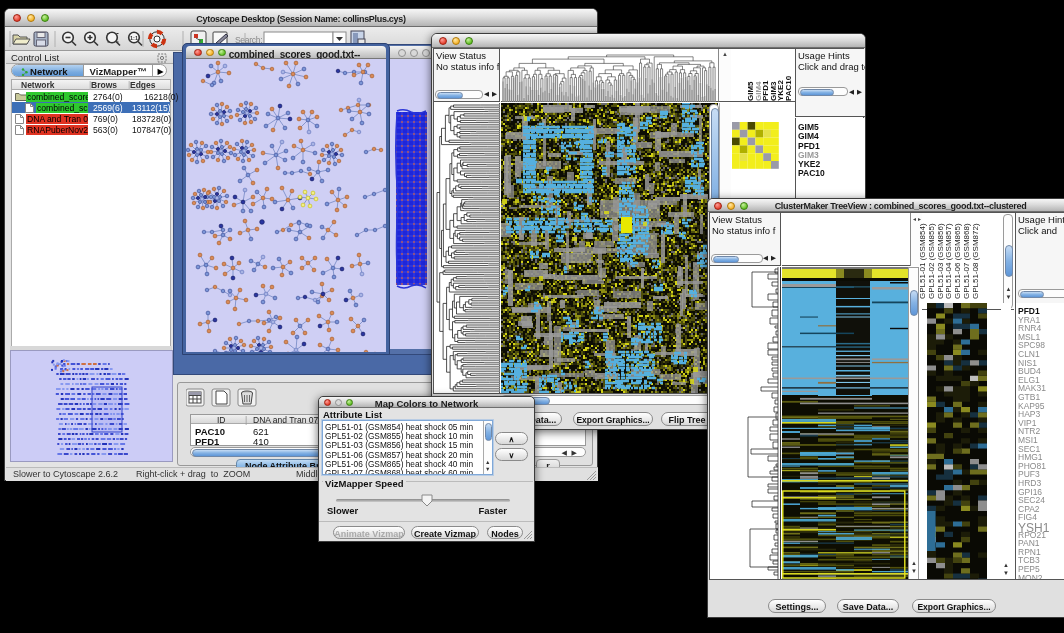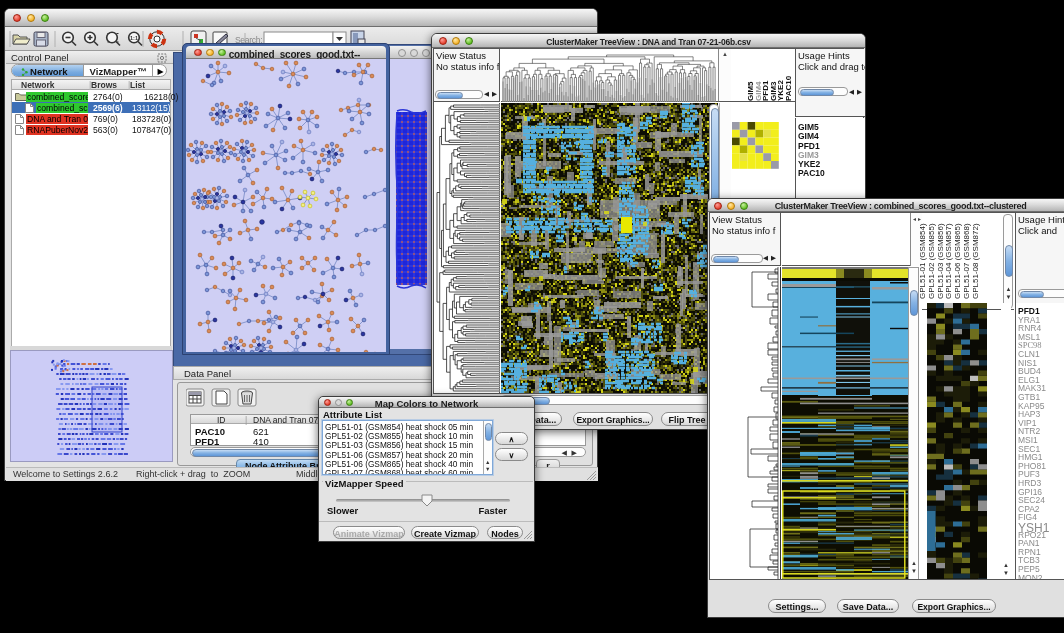--- a/index.html
+++ b/index.html
@@ -20,20 +20,21 @@
  border-radius:9px;text-align:center;font-weight:bold;color:#111;white-space:nowrap;overflow:hidden;}
 .vlabel{position:absolute;transform:rotate(-90deg);transform-origin:left bottom;white-space:nowrap;
  font-size:8.5px;color:#222;}
 svg{display:block;}
 </style></head><body>
 <div class="win" style="left:4px;top:8px;width:594px;height:473px;background:#e4e4e4;">
     <div class="tbar" style="height:18px;"></div>
     <div class="tl tlr" style="left:8px;top:5px;"></div>
     <div class="tl tly" style="left:22px;top:5px;"></div>
     <div class="tl tlg" style="left:36px;top:5px;"></div>
+    <div class="ttext" style="top:4.5px;font-size:9px;letter-spacing:-0.3px;">Cytoscape Desktop (Session Name: collinsPlus.cys)</div>
     <div class="abs" style="left:0;top:18px;width:592px;height:24px;background:linear-gradient(#ececec,#d6d6d6);border-bottom:1px solid #9a9a9a;text-align:right;">
       <svg width="592" height="24">
         <g stroke="#b0b0b0">
           <path d="M5 4V20M50 4V20M138 4V20M178 4V20M240 6V18"></path>
         </g>
         <g transform="translate(7,4)">
           <path d="M1 13 L1 4 L6 4 L8 6 L15 6 L15 13 Z" fill="#d8d4a8" stroke="#555"></path>
           <path d="M1 13 L4 8 L18 8 L15 13 Z" fill="#efeccb" stroke="#555"></path>
         </g>
         <g transform="translate(28,4)">
@@ -81,59 +82,59 @@
         <rect x="328" y="5" width="13" height="14" fill="#fdfdfd" stroke="#8a8a8a"></rect>
         <path d="M331 10 L338 10 L334.5 14 Z" fill="#333"></path>
         <g transform="translate(346,4)">
           <rect x="0" y="0" width="13" height="15" fill="#c8d4e8" stroke="#445"></rect>
           <rect x="2" y="2" width="5" height="11" fill="#8899bb"></rect>
           <rect x="7" y="8" width="7" height="7" fill="#e8e8e8" stroke="#445"></rect>
         </g>
       </svg>
     </div>
     <div class="abs" style="left:168px;top:43px;width:424px;height:323px;background:#4a69a6;border:1px solid #33497a;"></div>
-    <div class="abs" style="left:1px;top:42px;width:167px;height:13px;background:linear-gradient(#efefef,#d8d8d8);border-bottom:1px solid #aaa;font-size:9.5px;color:#222;padding:1px 0 0 5px;">Control Panel</div>
+    <div class="abs" style="left:1px;top:42px;width:167px;height:13px;background:linear-gradient(#efefef,#d8d8d8);border-bottom:1px solid #aaa;font-size:9.5px;color:#222;padding:1px 0 0 5px;">Control List</div>
     <svg class="abs" style="left:152px;top:44px;" width="11" height="10">
       <rect x="1" y="1" width="8" height="8" fill="none" stroke="#777" stroke-dasharray="2 1.2"></rect>
       <circle cx="5" cy="5" r="1.6" fill="none" stroke="#777"></circle>
     </svg>
     <div class="abs" style="left:6px;top:55px;width:156px;height:13px;background:#fff;border:1px solid #999;border-radius:7px;overflow:hidden;">
       <div class="abs" style="left:0;top:0;width:72px;height:13px;background:linear-gradient(#b4d2f0,#78aadf 55%,#5e98d6);border-right:1px solid #999;text-align:center;font-size:9.5px;font-weight:bold;color:#111;padding-top:0.5px;">&nbsp;Network</div>
       <svg class="abs" style="left:9px;top:3px" width="8" height="9">
         <circle cx="2" cy="1.5" r="1.2" fill="#3a3"></circle>
         <circle cx="2" cy="7" r="1.2" fill="#3a3"></circle>
         <circle cx="5.5" cy="4.2" r="1.2" fill="#3a3"></circle>
         <path d="M2 1.5 L5.5 4.2 L2 7" stroke="#393" fill="none" stroke-width="0.6"></path>
       </svg>
       <div class="abs" style="left:72px;top:0;width:68px;height:13px;text-align:center;font-size:9.5px;font-weight:bold;color:#222;padding-top:0.5px;">VizMapper™</div>
       <div class="abs" style="left:140px;top:0;width:16px;height:13px;border-left:1px solid #999;text-align:center;font-size:8px;padding-top:2px;">▶</div>
     </div>
     <div class="abs" style="left:6px;top:70px;width:160px;height:273px;background:#fff;border:1px solid #aaa;">
       <div class="abs" style="left:0;top:0;width:158px;height:10px;background:linear-gradient(#f4f4f4,#ddd);border-bottom:1px solid #aaa;font-size:8.5px;font-weight:bold;color:#333;">
         <span style="position:absolute;left:9px;">Network</span>
         <span style="position:absolute;left:79px;">Brows</span>
-        <span style="position:absolute;left:118px;">List</span>
+        <span style="position:absolute;left:118px;">Edges</span>
         <span style="position:absolute;left:77px;color:#bbb;">|</span>
         <span style="position:absolute;left:116px;color:#bbb;">|</span>
       </div>
       <div class="abs" style="left:0;top:11px;width:158px;height:11px;font-size:8.6px;">
         <svg class="abs" style="left:3px;top:1px" width="12" height="9">
           <path d="M0.5 8.5 V1.5 H4 L5.5 3 H11.5 V8.5 Z" fill="#c8c89a" stroke="#665"></path>
         </svg>
         <span style="position:absolute;left:14px;top:0.5px;background:#2ec82e;color:#000;padding:0 1px;max-width:62px;overflow:hidden;white-space:nowrap;display:inline-block;height:10px;">combined_scores</span>
         <span style="position:absolute;left:81px;top:0.5px;color:#111;">2764(0)</span>
         <span style="position:absolute;left:132px;top:0.5px;color:#111;">16218(0)</span>
       </div>
       <div class="abs" style="left:0;top:22px;width:158px;height:11px;background:#3d6fb7;color:#fff;font-size:8.6px;">
         <svg class="abs" style="left:13px;top:0.5px" width="9" height="10">
           <path d="M0.5 9.5 V0.5 H5.5 L8.5 3.5 V9.5 Z" fill="#fff" stroke="#888"></path>
           <path d="M5.5 0.5 V3.5 H8.5" fill="none" stroke="#888"></path>
         </svg>
         <span style="position:absolute;left:24px;top:0.5px;background:#2ec82e;color:#000;padding:0 1px;max-width:52px;overflow:hidden;white-space:nowrap;display:inline-block;height:10px;">combined_sco</span>
-        <span style="position:absolute;left:81px;top:0.5px;color:#fff;font-weight:bold;">2569(6)</span>
+        <span style="position:absolute;left:81px;top:0.5px;color:#fff;">2569(6)</span>
         <span style="position:absolute;left:120px;top:0.5px;color:#fff;">13112(15)</span>
       </div>
       <div class="abs" style="left:0;top:33px;width:158px;height:11px;font-size:8.6px;">
         <svg class="abs" style="left:3px;top:0.5px" width="9" height="10">
           <path d="M0.5 9.5 V0.5 H5.5 L8.5 3.5 V9.5 Z" fill="#fff" stroke="#888"></path>
           <path d="M5.5 0.5 V3.5 H8.5" fill="none" stroke="#888"></path>
         </svg>
         <span style="position:absolute;left:14px;top:0.5px;background:#e03322;color:#000;padding:0 1px;max-width:62px;overflow:hidden;white-space:nowrap;display:inline-block;height:10px;">DNA and Tran 07</span>
         <span style="position:absolute;left:81px;top:0.5px;color:#111;">769(0)</span>
         <span style="position:absolute;left:120px;top:0.5px;color:#111;">183728(0)</span>
@@ -449,21 +450,20 @@
         <rect x="55.4" y="18.1" width="2" height="2" fill="#d07040"></rect>
         <rect x="43.7" y="15.4" width="2" height="2" fill="#6677e8"></rect>
         <rect x="51.3" y="19.2" width="2" height="2" fill="#d07040"></rect>
         <rect x="45.4" y="12.0" width="2" height="2" fill="#8899f0"></rect>
         <rect x="50.0" y="9.0" width="2" height="2" fill="#2233bb"></rect>
         <rect x="43.6" y="16.8" width="2" height="2" fill="#6677e8"></rect>
         <rect x="45.6" y="11.3" width="2" height="2" fill="#8899f0"></rect>
         <rect x="81" y="36" width="30" height="45" fill="rgba(70,90,230,0.12)" stroke="#3344cc" stroke-width="1"></rect>
       </svg>
     </div>
-    <div class="abs" style="left:168px;top:357px;width:424px;height:14px;background:linear-gradient(#efefef,#d8d8d8);border:1px solid #aaa;font-size:9.5px;color:#222;padding:1px 0 0 10px;">Data Panel</div>
     <div class="abs" style="left:172px;top:373px;width:416px;height:84px;background:#e0e0e0;border:1px solid #999;border-radius:3px;">
       <svg class="abs" style="left:8px;top:5px" width="90" height="20">
         <rect x="0" y="1" width="18" height="17" rx="2" fill="#f2f2f2" stroke="#888"></rect>
         <rect x="3" y="4" width="12" height="11" fill="#fff" stroke="#444"></rect>
         <path d="M3 7.5H15M3 11H15M7 4V15M11 4V15" stroke="#444"></path>
         <rect x="3" y="4" width="12" height="3" fill="#99a"></rect>
         <rect x="26" y="1" width="18" height="17" rx="2" fill="#f2f2f2" stroke="#888"></rect>
         <path d="M30 16 V3 H38 L41 6 V16 Z" fill="#fff" stroke="#444"></path>
         <rect x="52" y="1" width="18" height="17" rx="2" fill="#f2f2f2" stroke="#888"></rect>
         <ellipse cx="61" cy="5" rx="5.5" ry="2" fill="#ccc" stroke="#444"></ellipse>
@@ -483,21 +483,21 @@
       </div>
       <div class="abs sbtrack" style="left:12px;top:64px;width:396px;height:10px;border-radius:5px;">
         <div class="pill abs" style="left:1px;top:0.5px;width:150px;height:8px;"></div>
         <div class="abs" style="right:18px;top:1px;font-size:7px;color:#333;">◀</div>
         <div class="abs" style="right:8px;top:1px;font-size:7px;color:#333;">▶</div>
       </div>
       <div class="abs" style="left:58px;top:76px;width:110px;height:14px;background:linear-gradient(#c2dcf4,#8fbce8 45%,#74a8df);border:1px solid #6688aa;border-radius:4px;text-align:center;font-size:9px;font-weight:bold;color:#111;padding-top:1px;">Node Attribute Brows</div>
       <div class="abs" style="left:358px;top:76px;width:24px;height:14px;background:linear-gradient(#f0f0f0,#d0d0d0);border:1px solid #999;border-radius:4px;text-align:center;font-size:9px;font-weight:bold;color:#222;padding-top:1px;">r</div>
     </div>
     <div class="abs" style="left:1px;top:458px;width:592px;height:14px;background:#e0e0e0;border-top:1px solid #bbb;font-size:9px;color:#333;">
-      <span style="position:absolute;left:7px;top:1px;">Welcome to Settings 2.6.2</span>
+      <span style="position:absolute;left:7px;top:1px;">Slower to Cytoscape 2.6.2</span>
       <span style="position:absolute;left:130px;top:1px;">Right-click + drag&nbsp; to&nbsp; ZOOM</span>
       <span style="position:absolute;left:290px;top:1px;">Middle-</span>
     </div>
     <svg class="abs" style="left:580px;top:460px" width="12" height="12">
       <path d="M2 11 L11 2 M5 11 L11 5 M8 11 L11 8" stroke="#999"></path>
     </svg>
   </div>
 <div class="abs" style="left:369px;top:44px;width:66px;height:311px;background:#5470a8;border:1px solid #33497a;border-radius:4px 4px 0 0;">
     <div class="abs" style="left:2px;top:1px;right:2px;height:13px;background:linear-gradient(#f2f2f2,#c6c6c6);border-radius:3px 3px 0 0;border-bottom:1px solid #888;">
       <span class="tl tlo" style="left:26px;top:3px;"></span>
@@ -990,21 +990,20 @@
           <circle cx="37" cy="294" r="1.8" fill="#7b95d6" stroke="#44549e" stroke-width="0.7"></circle>
         </g>
       </svg>
     </div>
   </div>
 <div class="win" style="left:431px;top:33px;width:435px;height:397px;background:#e0e0e0;border-radius:6px 6px 2px 2px;">
     <div class="tbar" style="height:14px;"></div>
     <div class="tl tlr" style="left:7px;top:3px;"></div>
     <div class="tl tly" style="left:20px;top:3px;"></div>
     <div class="tl tlg" style="left:33px;top:3px;"></div>
-    <div class="ttext" style="top:2.5px;font-size:8.5px;letter-spacing:-0.2px;">ClusterMaker TreeView : DNA and Tran 07-21-06b.csv</div>
     <div class="abs" style="left:1px;top:14px;width:431px;height:346px;background:#fff;border:1px solid #555;">
       <div class="abs" style="left:0;top:0;width:66px;height:53px;border-right:1px solid #555;border-bottom:1px solid #555;background:#f6f6f6;">
         <div style="font-size:9.5px;color:#111;padding:1px 0 0 2px;white-space:nowrap;overflow:hidden;">View Status<br>No status info f</div>
         <div class="abs sbtrack" style="left:1px;bottom:2px;width:48px;height:9px;border-radius:4px;">
           <div class="pill abs" style="left:1px;top:0.5px;width:26px;height:7px;"></div>
         </div>
         <div class="abs" style="right:10px;bottom:3px;font-size:6.5px;color:#222;">◀</div>
         <div class="abs" style="right:2px;bottom:3px;font-size:6.5px;color:#222;">▶</div>
       </div>
       <div class="abs" style="left:67px;top:0;width:217px;height:53px;border-bottom:1px solid #555;background:#fff;">
@@ -1777,21 +1776,21 @@
       </div>
       <div class="abs sbtrack" style="left:291px;top:90px;width:10px;height:277px;border:none;background:#fff;">
         <div class="abs" style="left:2px;bottom:12px;font-size:6px;color:#333;">▲</div>
         <div class="abs" style="left:2px;bottom:4px;font-size:6px;color:#333;">▼</div>
       </div>
       <div class="abs" style="left:305px;top:90px;width:82px;height:277px;border-left:1px solid #555;background:#fff;overflow:hidden;">
         <div class="abs" style="left:2px;top:3.0px;font-size:8.5px;color:#111;font-weight:bold;">PFD1</div>
         <div class="abs" style="left:2px;top:11.6px;font-size:8.5px;color:#8a8a8a;font-weight:normal;">YRA1</div>
         <div class="abs" style="left:2px;top:20.2px;font-size:8.5px;color:#8a8a8a;font-weight:normal;">RNR4</div>
         <div class="abs" style="left:2px;top:28.8px;font-size:8.5px;color:#8a8a8a;font-weight:normal;">MSL1</div>
-        <div class="abs" style="left:2px;top:37.4px;font-size:8.5px;color:#8a8a8a;font-weight:normal;font-family:Liberation Serif, serif;">SPC98</div>
+        <div class="abs" style="left:2px;top:37.4px;font-size:8.5px;color:#8a8a8a;font-weight:normal;">SPC98</div>
         <div class="abs" style="left:2px;top:46.0px;font-size:8.5px;color:#8a8a8a;font-weight:normal;">CLN1</div>
         <div class="abs" style="left:2px;top:54.6px;font-size:8.5px;color:#8a8a8a;font-weight:normal;">NIS1</div>
         <div class="abs" style="left:2px;top:63.2px;font-size:8.5px;color:#8a8a8a;font-weight:normal;">BUD4</div>
         <div class="abs" style="left:2px;top:71.8px;font-size:8.5px;color:#8a8a8a;font-weight:normal;">ELG1</div>
         <div class="abs" style="left:2px;top:80.4px;font-size:8.5px;color:#8a8a8a;font-weight:normal;">MAK31</div>
         <div class="abs" style="left:2px;top:89.0px;font-size:8.5px;color:#8a8a8a;font-weight:normal;">GTB1</div>
         <div class="abs" style="left:2px;top:97.6px;font-size:8.5px;color:#8a8a8a;font-weight:normal;">KAP95</div>
         <div class="abs" style="left:2px;top:106.2px;font-size:8.5px;color:#8a8a8a;font-weight:normal;">HAP3</div>
         <div class="abs" style="left:2px;top:114.8px;font-size:8.5px;color:#8a8a8a;font-weight:normal;">VIP1</div>
         <div class="abs" style="left:2px;top:123.4px;font-size:8.5px;color:#8a8a8a;font-weight:normal;">NTR2</div>

